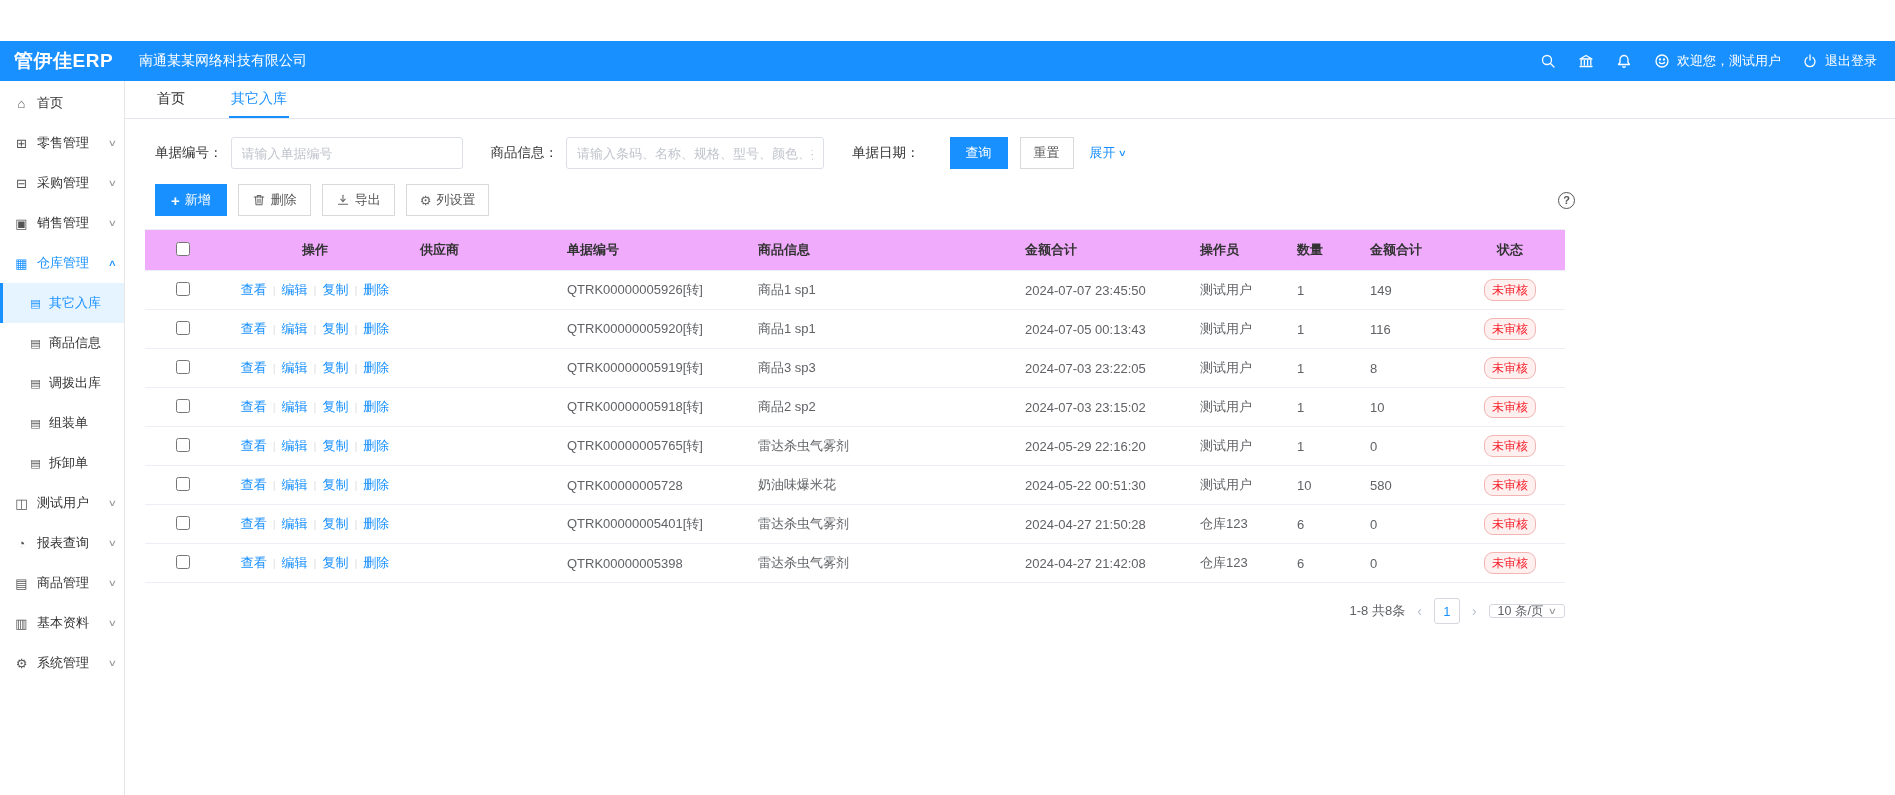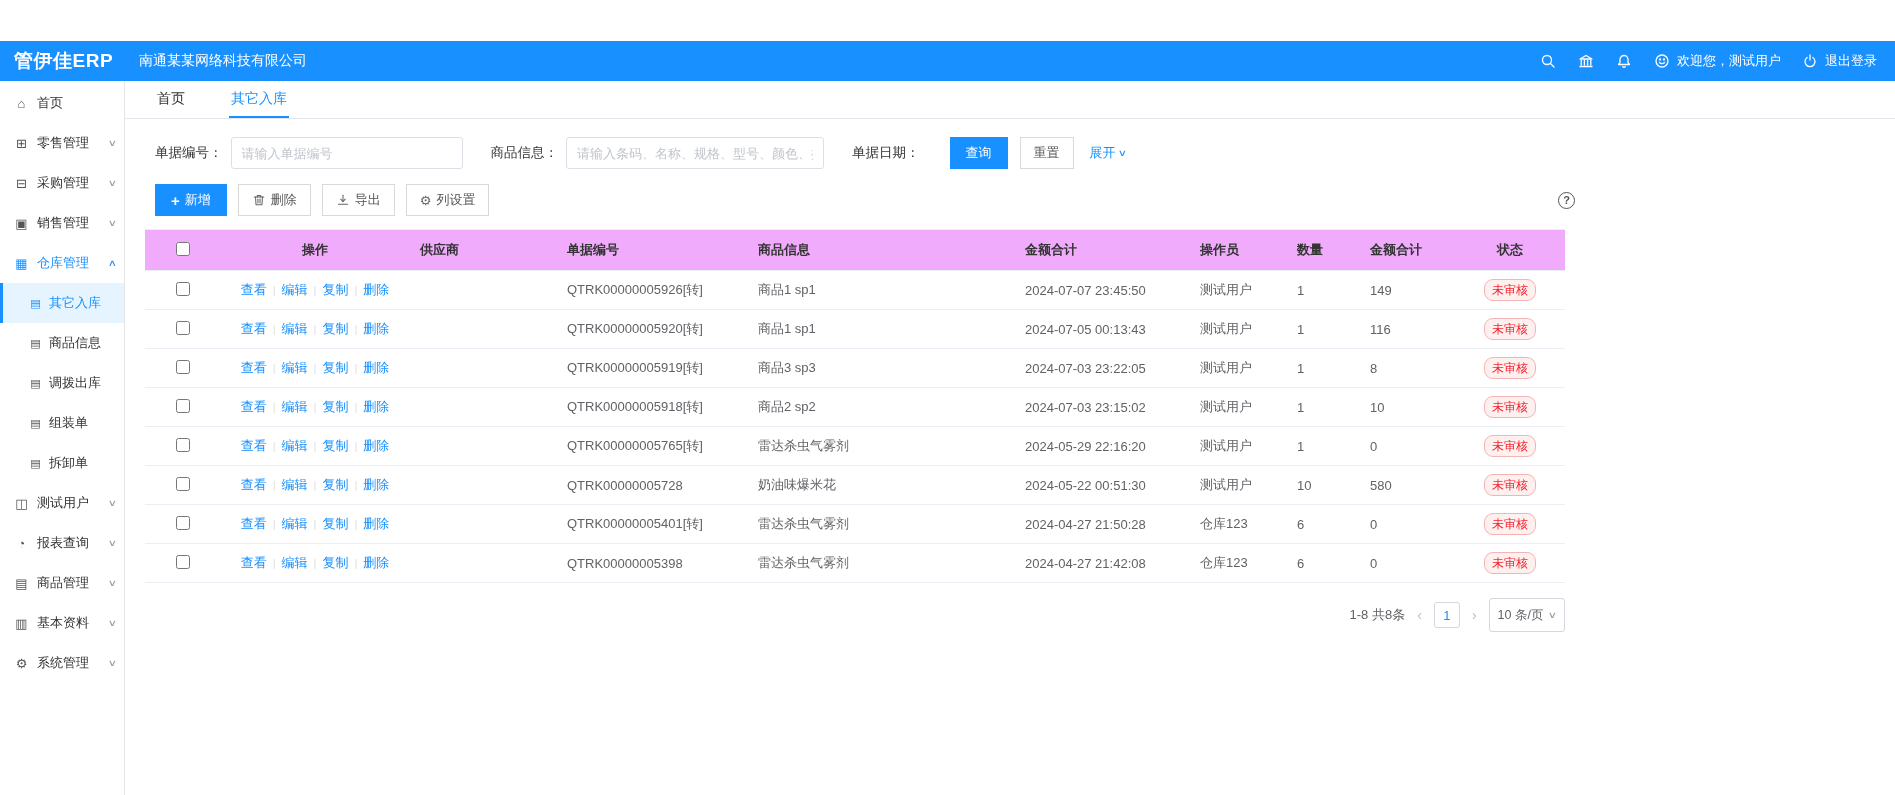--- a/index.html
+++ b/index.html
@@ -67,21 +67,21 @@
   input[type=checkbox] { width:14px; height:14px; cursor:pointer; }
   .actions { display:inline-flex; align-items:center; gap:6px; }
   .alink { color:#1890ff; cursor:pointer; text-decoration:none; }
   .sep { color:#e0e0e0; font-size:11px; }
   .badge { display:inline-block; padding:3px 7px; font-size:12px; color:#f5222d; background:#fff0f0; border:1px solid #f3b4b4; border-radius:9px; line-height:1.2; }
 
   
   .pager { width:1420px; display:flex; justify-content:flex-end; align-items:center; gap:10px; margin-top:15px; color:#606266; }
   .pg-arrow { color:#b4bccc; font-size:14px; cursor:pointer; padding:0 2px; }
   .pg-num { min-width:26px; height:26px; border:1px solid #d4d7de; border-radius:3px; color:#1890ff; display:flex; align-items:center; justify-content:center; cursor:pointer; background:#fff; }
-  .pg-size { height:34px; border:1px solid #d4d7de; border-radius:3px; padding:0 8px; display:flex; align-items:center; gap:6px; color:#606266; font-size:12.5px; cursor:pointer; background:#fff;justify-content:center; }
+  .pg-size { height:14px; border:1px solid #d4d7de; border-radius:3px; padding:0 8px; display:flex; align-items:center; gap:6px; color:#606266; font-size:12.5px; cursor:pointer; background:#fff;justify-content:center; }
   .pg-size .chev-sm { color:#999; }
 </style>
 </head>
 <body>
 
 <header class="topbar">
   <div class="logo">管伊佳ERP</div>
   <div class="company">南通某某网络科技有限公司</div>
   <div class="topbar-right">
     <span class="hicon">

